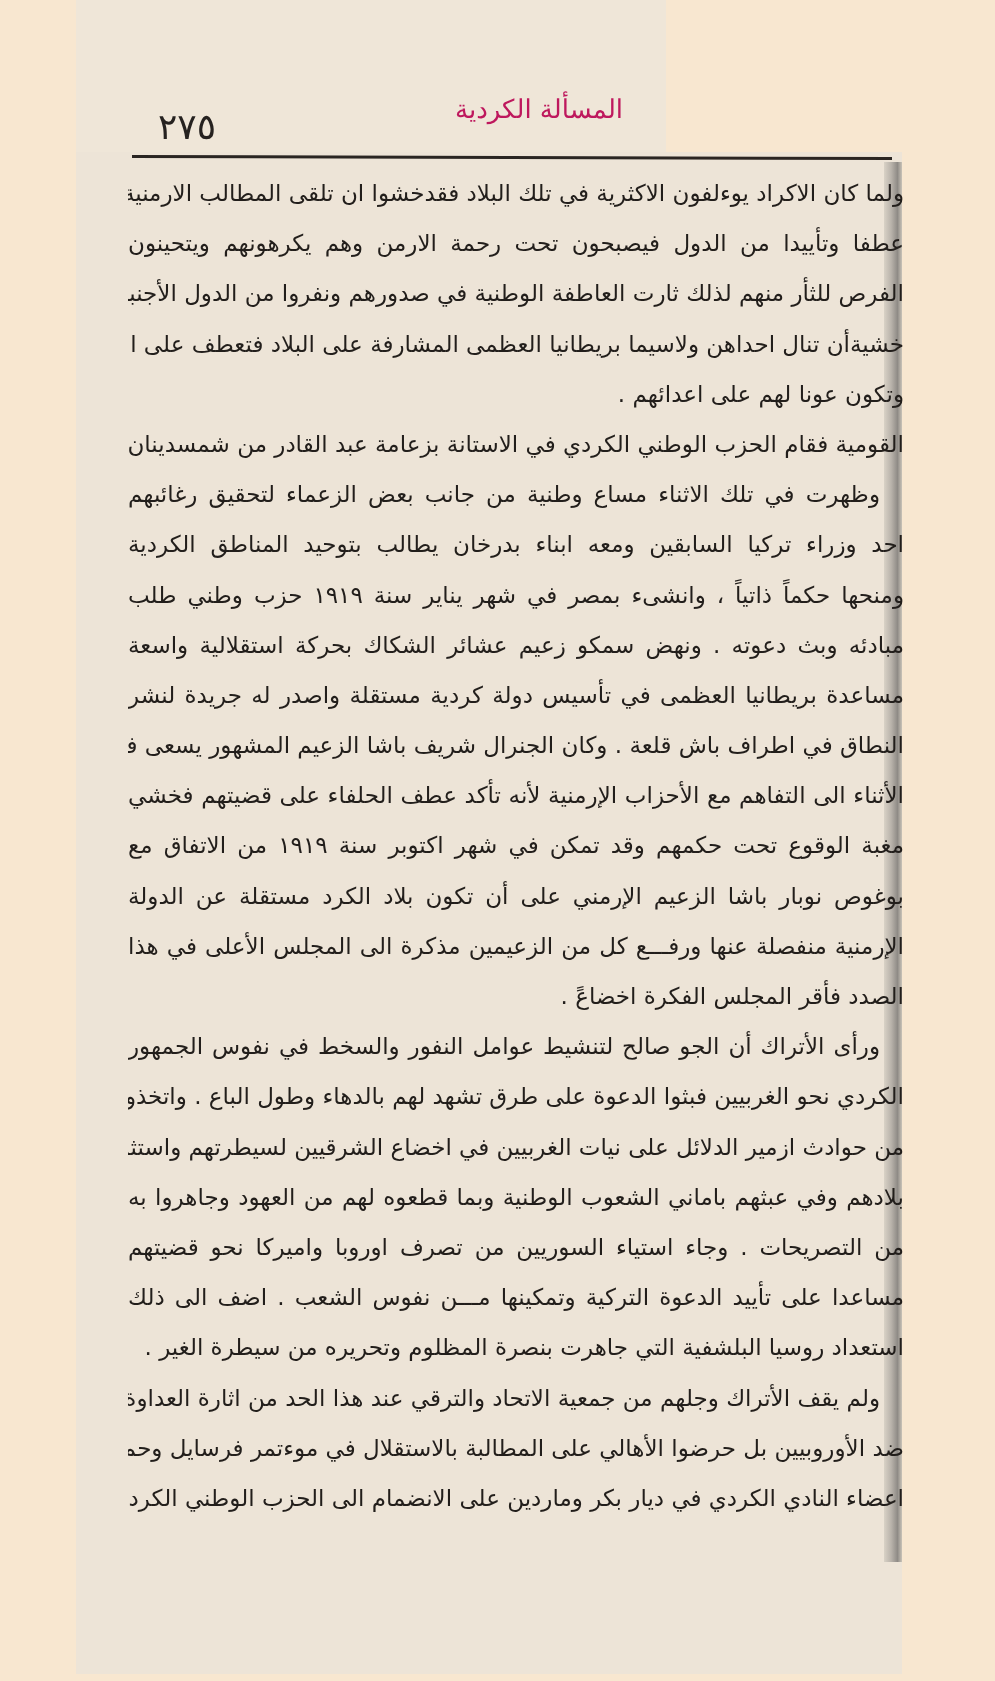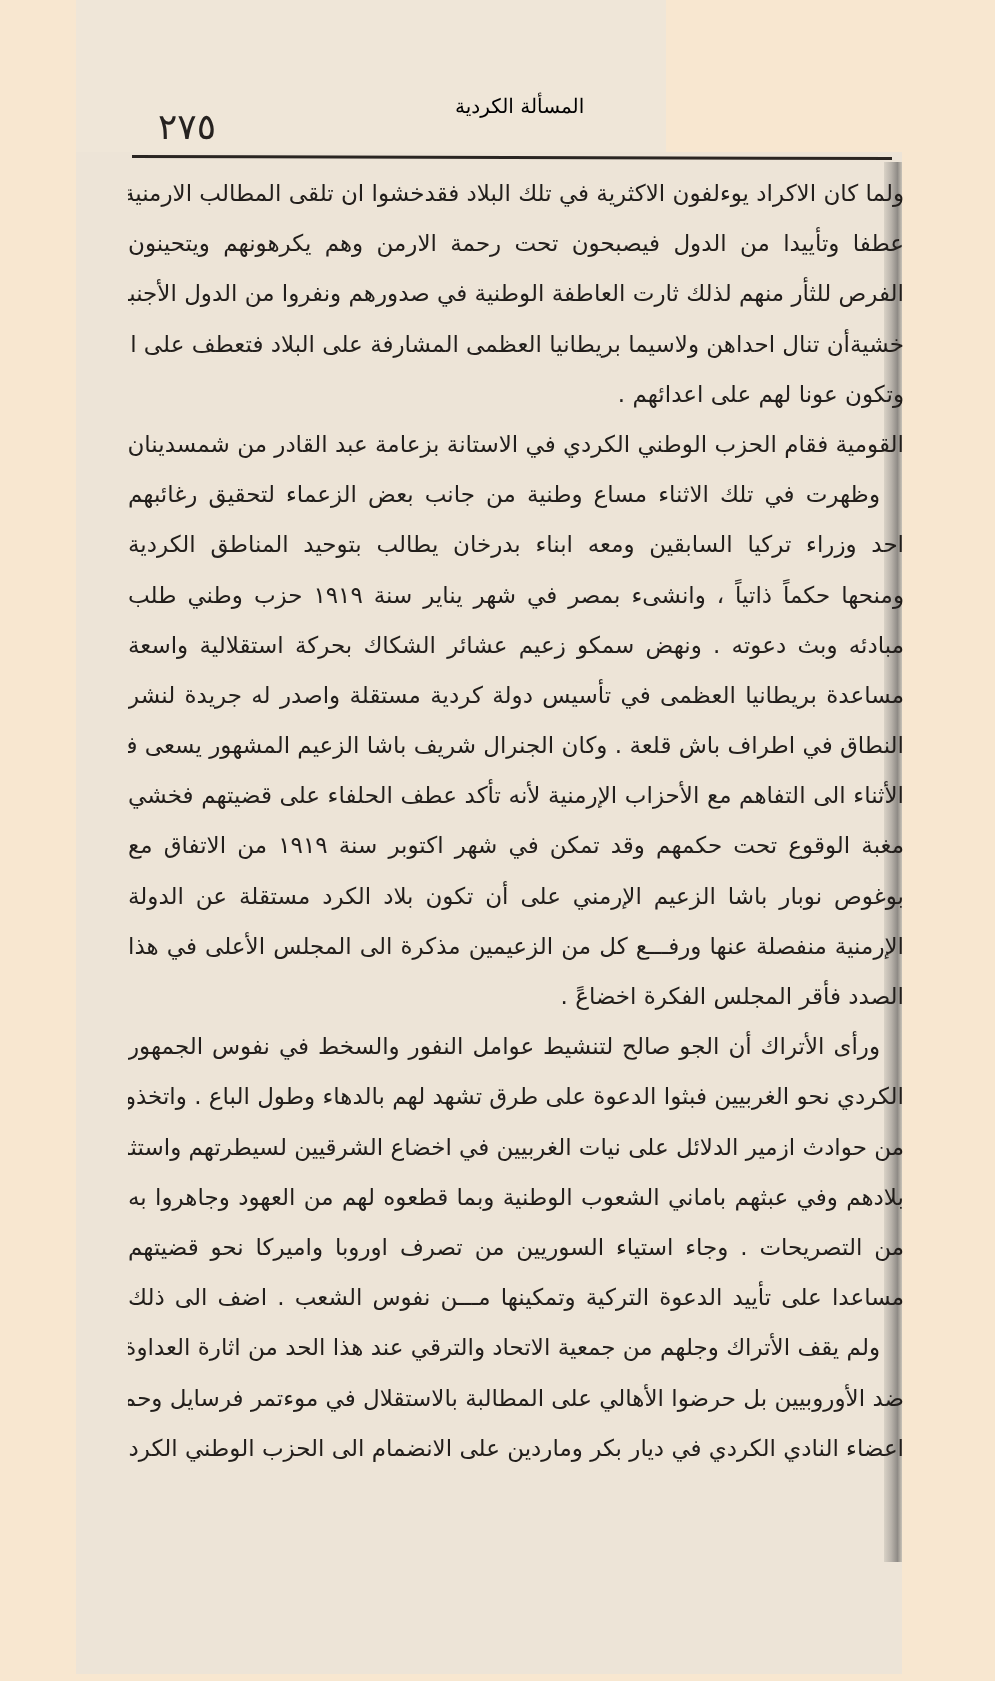--- a/index.html
+++ b/index.html
@@ -46,22 +46,22 @@
       top: 106px;
       font-size: 36px;
       color: #262220;
       letter-spacing: 1px;
       direction: rtl;
     }
     .running-head {
       position: absolute;
       left: 455px;
       top: 94px;
-      font-size: 20px;
-      color: #000000;
+      font-size: 26px;
+      color: #be185d;
       direction: rtl;
     }
     .header-rule {
       position: absolute;
       left: 132px;
       top: 155px;
       width: 760px;
       height: 3px;
       background: #2a2522;
       transform: rotate(0.15deg);
@@ -123,16 +123,17 @@
   <div class="line">مغبة الوقوع تحت حكمهم وقد تمكن في شهر اكتوبر سنة ١٩١٩ من الاتفاق مع</div>
   <div class="line">بوغوص نوبار باشا الزعيم الإرمني على أن تكون بلاد الكرد مستقلة عن الدولة</div>
   <div class="line">الإرمنية منفصلة عنها ورفـــع كل من الزعيمين مذكرة الى المجلس الأعلى في هذا</div>
   <div class="line last">الصدد فأقر المجلس الفكرة اخضاعً .</div>
   <div class="line indent">ورأى الأتراك أن الجو صالح لتنشيط عوامل النفور والسخط في نفوس الجمهور</div>
   <div class="line">الكردي نحو الغربيين فبثوا الدعوة على طرق تشهد لهم بالدهاء وطول الباع . واتخذوا</div>
   <div class="line">من حوادث ازمير الدلائل على نيات الغربيين في اخضاع الشرقيين لسيطرتهم واستثمار</div>
   <div class="line">بلادهم وفي عبثهم باماني الشعوب الوطنية وبما قطعوه لهم من العهود وجاهروا به</div>
   <div class="line">من التصريحات . وجاء استياء السوريين من تصرف اوروبا واميركا نحو قضيتهم</div>
   <div class="line">مساعدا على تأييد الدعوة التركية وتمكينها مـــن نفوس الشعب . اضف الى ذلك</div>
+  <div class="line last">استعداد روسيا البلشفية التي جاهرت بنصرة المظلوم وتحريره من سيطرة الغير .</div>
   <div class="line indent">ولم يقف الأتراك وجلهم من جمعية الاتحاد والترقي عند هذا الحد من اثارة العداوة</div>
   <div class="line">ضد الأوروبيين بل حرضوا الأهالي على المطالبة بالاستقلال في موءتمر فرسايل وحملوا</div>
   <div class="line">اعضاء النادي الكردي في ديار بكر وماردين على الانضمام الى الحزب الوطني الكردي</div>
 </div>
 
 </body></html>

